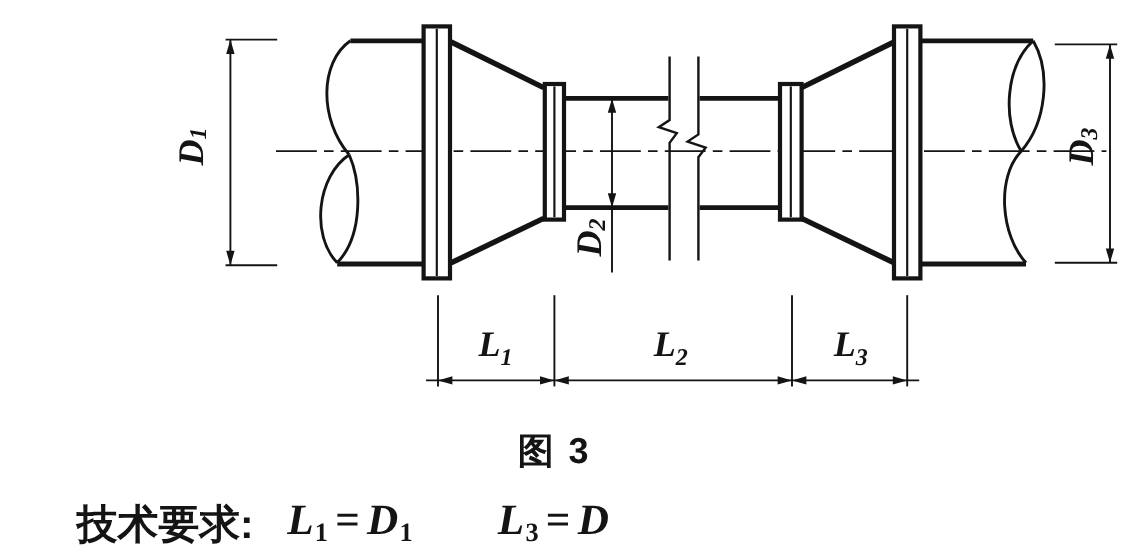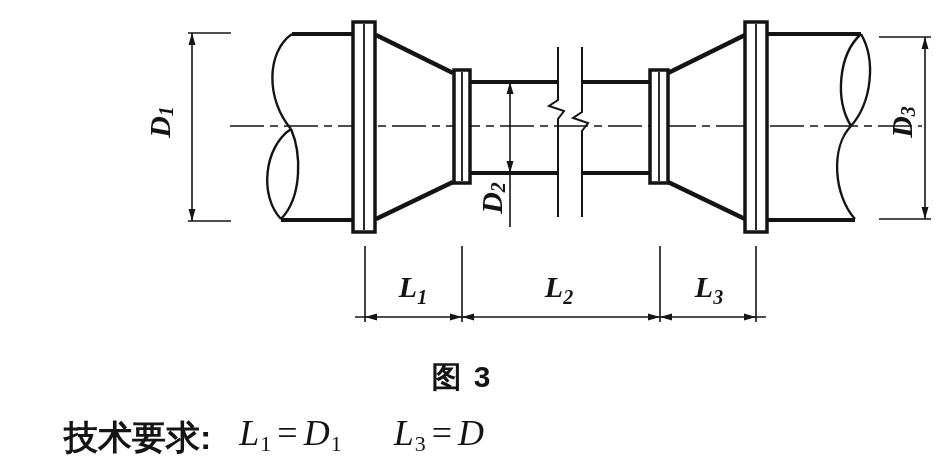--- a/index.html
+++ b/index.html
@@ -49,34 +49,34 @@
     gap: 28px;
   }
   .tech-prefix {
     font-family: "Liberation Sans", "DejaVu Sans", sans-serif;
     font-weight: bold;
     font-size: 34px;
   }
   .math {
     font-family: "Liberation Serif", "DejaVu Serif", serif;
     font-style: italic;
-    font-weight: normal;
+    font-weight: bold;
     font-size: 36px;
   }
   .math .sub {
     font-size: 22px;
     font-style: normal;
     vertical-align: -6px;
     margin-left: 1px;
   }
   .math .eq {
     font-style: normal;
     margin: 0 6px;
   }
-  .eq-gap { margin-left: 24px; }
+  .eq-gap { margin-left: 43px; }
 </style>
 </head>
 <body>
 
 <div id="stage">
 
   <svg width="950" height="466" viewBox="0 0 950 466" fill="none" stroke="#141414">
 
     <line x1="230" y1="126" x2="922" y2="126" stroke-width="1.5" stroke-dasharray="34 6 8 6"></line>
 

